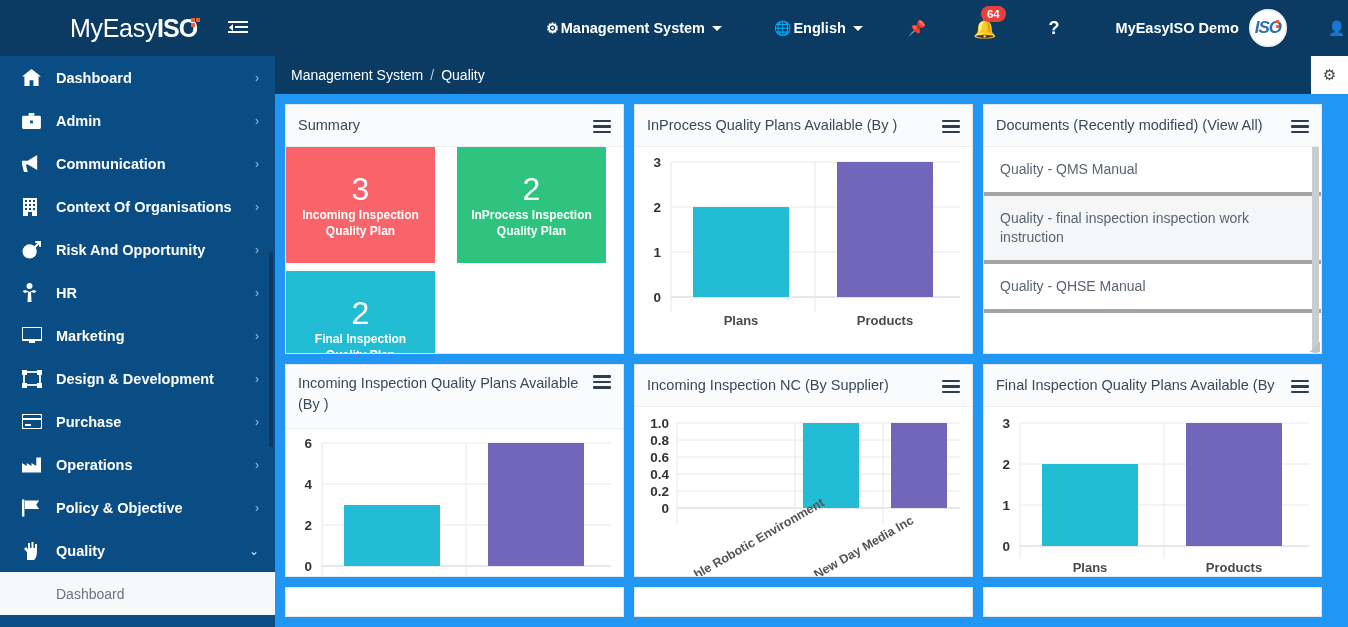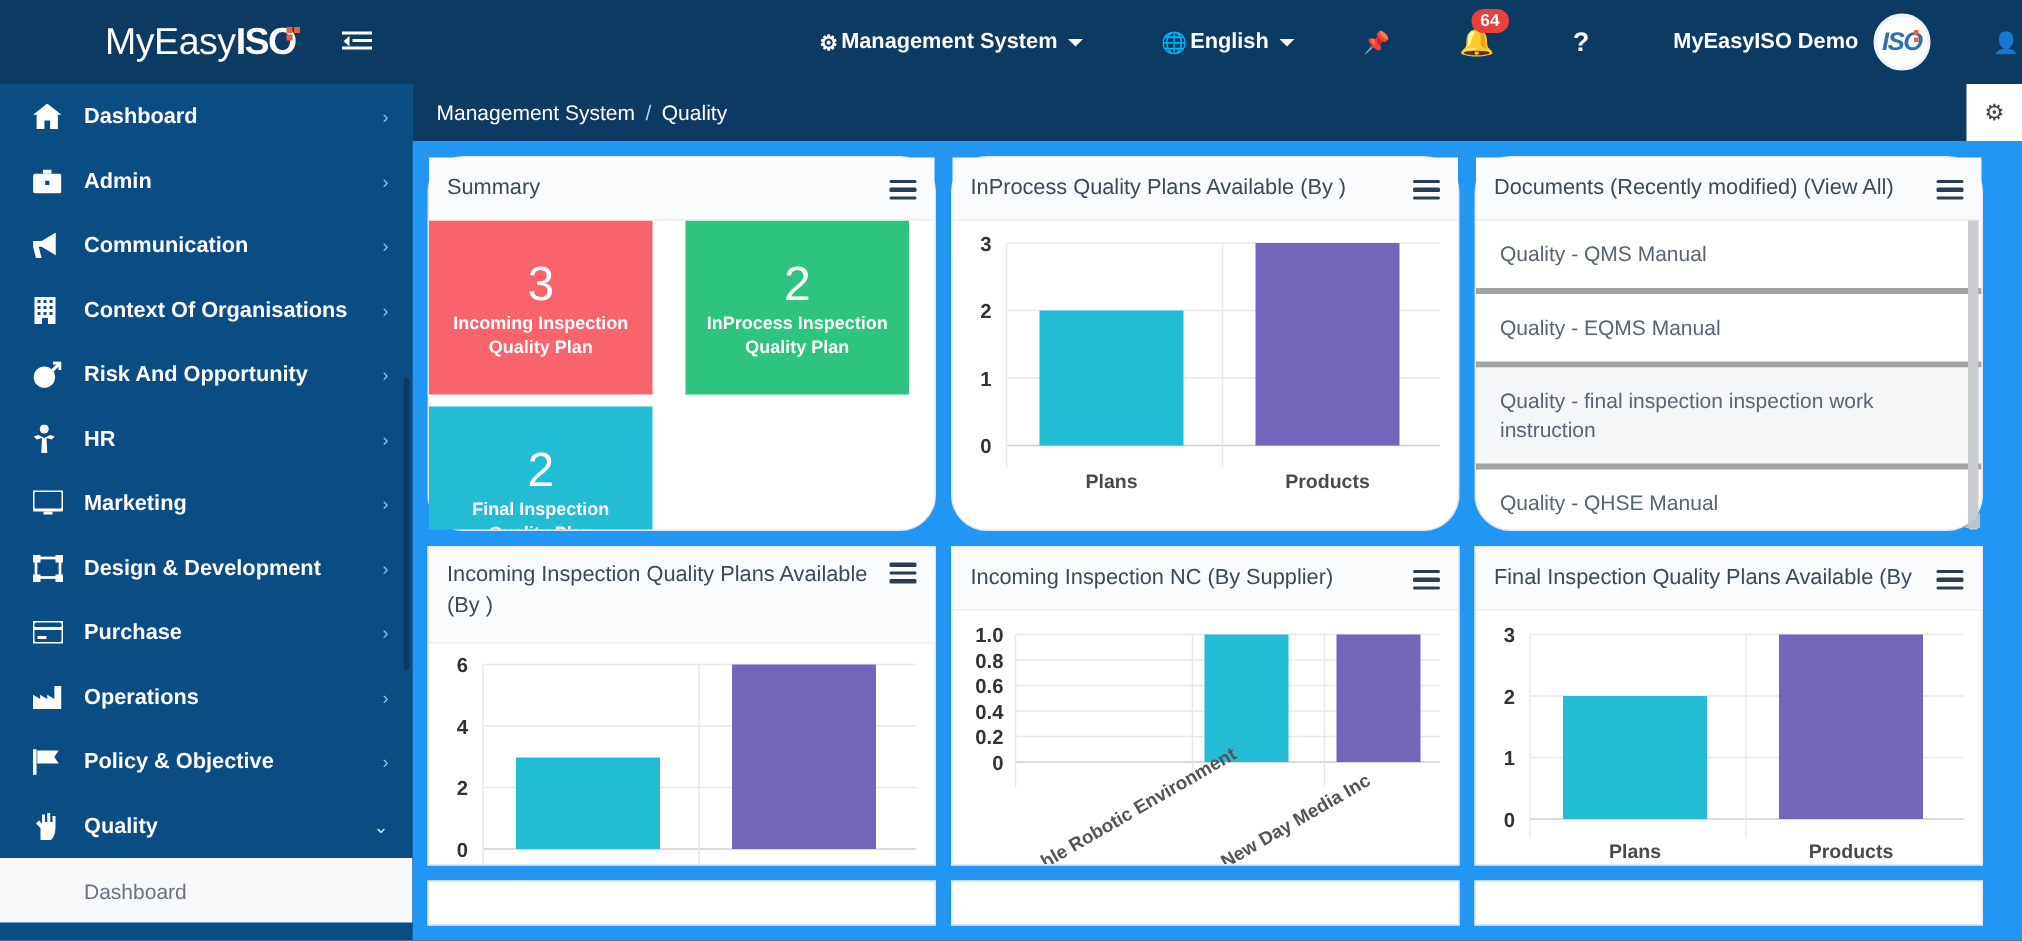--- a/index.html
+++ b/index.html
@@ -139,21 +139,21 @@
     position: absolute; top: 38px; left: 0; width: 1073px; height: 533px;
     background: #2196f3; padding: 10px 0 0 10px; overflow: hidden;
   }
   .grid { display: flex; flex-wrap: wrap; gap: 10px; }
 
   .card {
     width: 339px; background: #ffffff;
     display: flex; flex-direction: column;
     border: 1px solid #e3e6ea;
   }
-  .card-h1 { height: 250px; border-radius: 24px; }
+  .card-h1 { height: 250px; }
   .card-h2 { height: 213px; }
   .card-h3 { height: 30px; }
   .card-head {
     min-height: 42px; display: flex; align-items: center;
     padding: 8px 12px; background: #fafbfc; border-bottom: 1px solid #eceff1;
   }
   .card-head.two-line { min-height: 64px; align-items: flex-start; }
   .card-title {
     flex: 1; font-size: 14.5px; color: #3a4a5a; line-height: 21px;
     padding-right: 2px;
@@ -514,21 +514,20 @@
             <div class="card-title">Documents (Recently modified) (View All)</div>
             <div class="burger">
                 <span></span>
                 <span></span>
                 <span></span>
               </div>
           </div>
           <div class="card-body">
             <div class="doc-list">
               <div class="doc-item">Quality - QMS Manual</div>
-              <div class="doc-item">Quality - EQMS Manual</div>
               <div class="doc-item alt">Quality - final inspection inspection work instruction</div>
               <div class="doc-item">Quality - QHSE Manual</div>
               <div class="doc-scroll"></div>
               <div class="resize-grip"></div>
             </div>
           </div>
         </div>
 
         <div class="card card-h2">
           <div class="card-head two-line">

